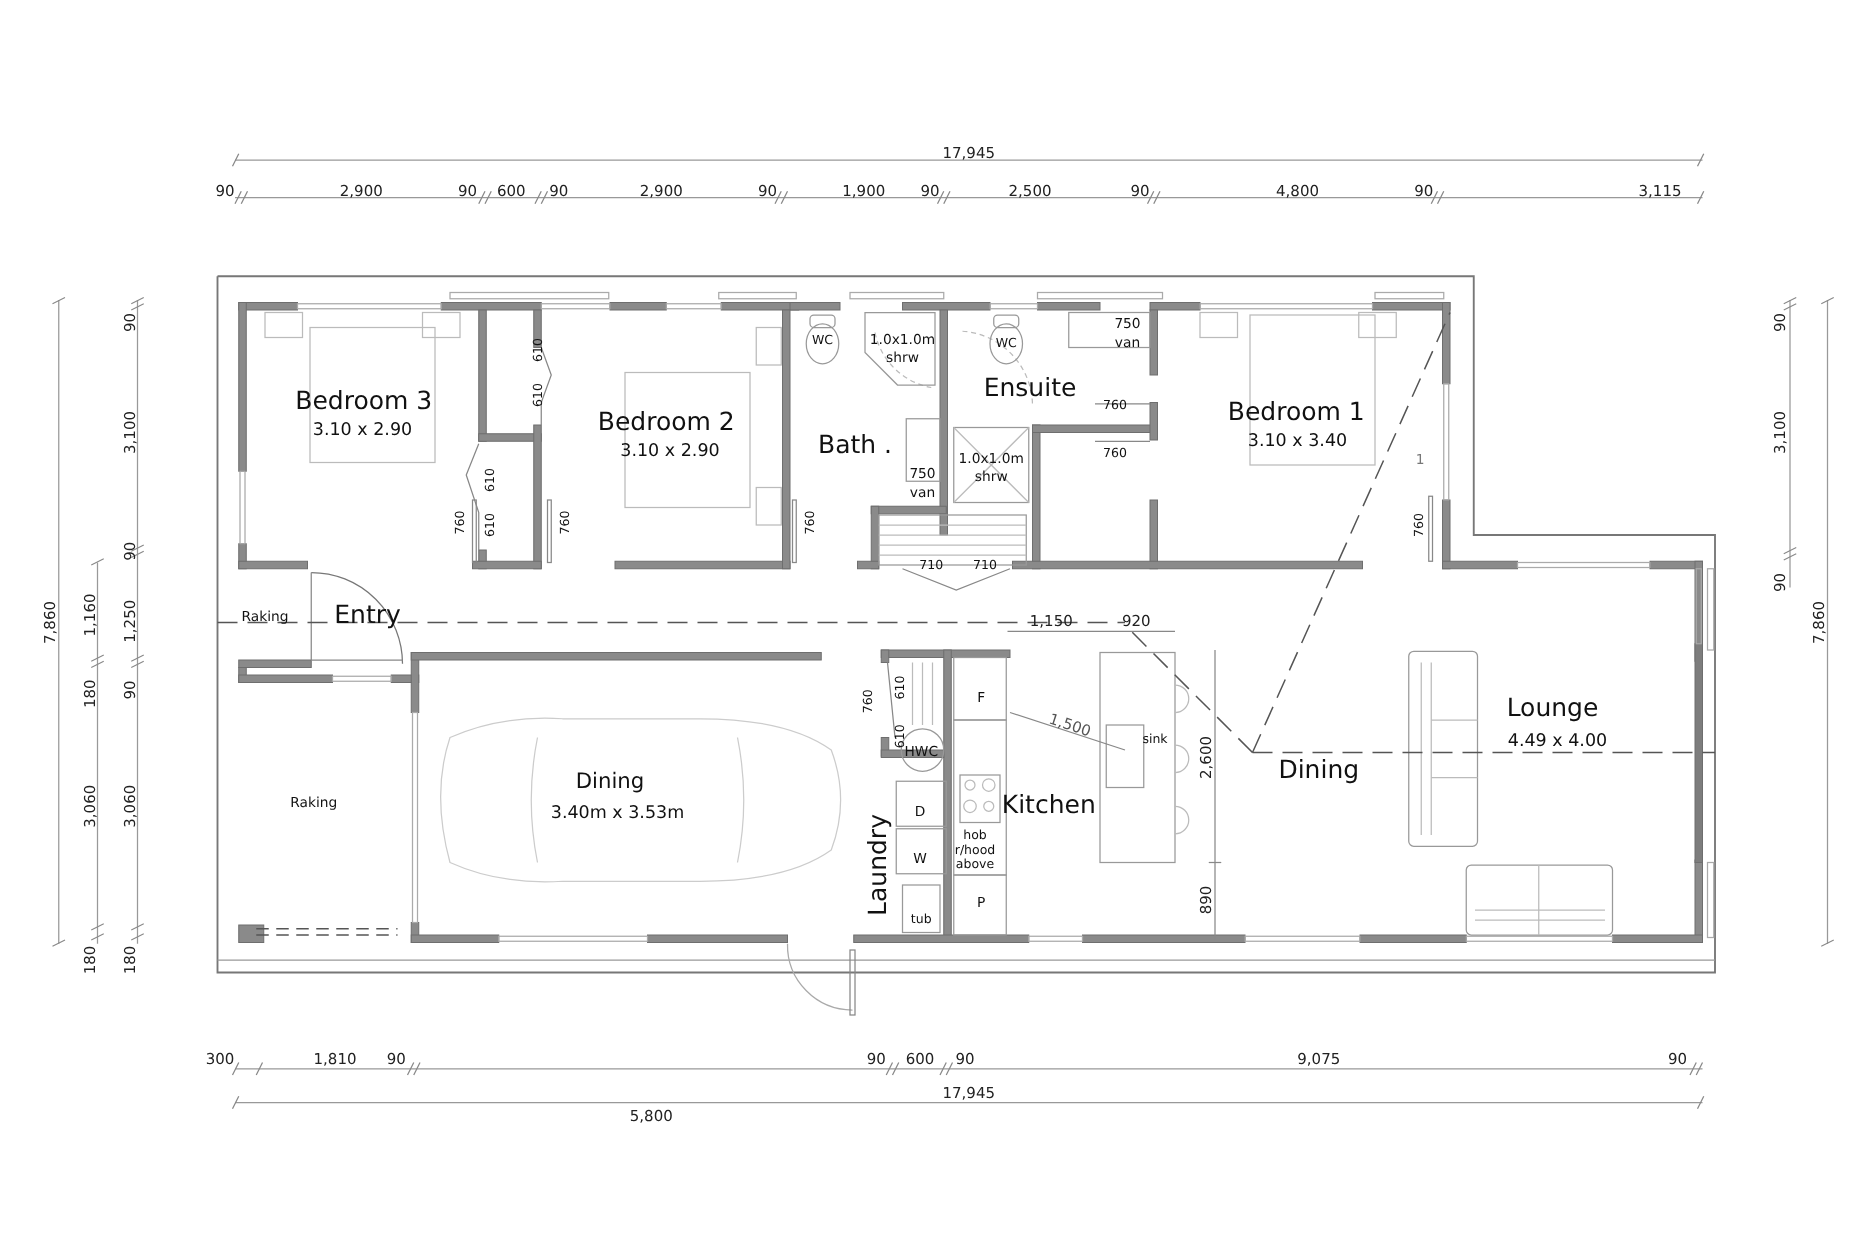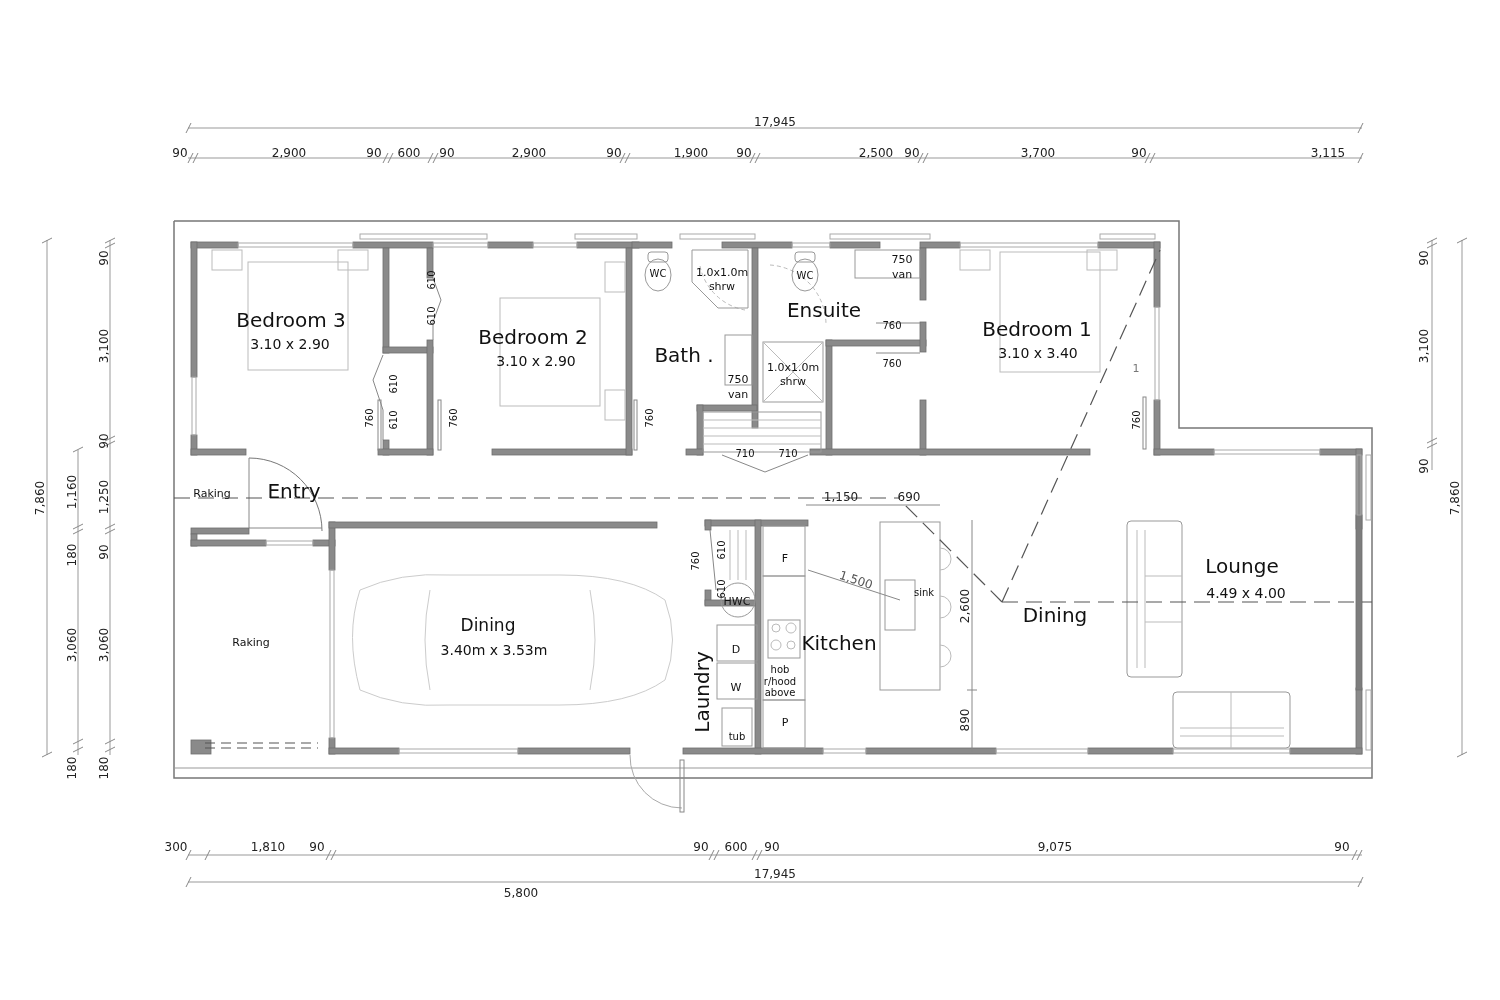--- a/index.html
+++ b/index.html
@@ -282,23 +282,23 @@
   <span class="lbl dim center" style="left:775px;top:122px">17,945</span>
   <span class="lbl dim center" style="left:180px;top:153px">90</span>
   <span class="lbl dim center" style="left:289px;top:153px">2,900</span>
   <span class="lbl dim center" style="left:374px;top:153px">90</span>
   <span class="lbl dim center" style="left:409px;top:153px">600</span>
   <span class="lbl dim center" style="left:447px;top:153px">90</span>
   <span class="lbl dim center" style="left:529px;top:153px">2,900</span>
   <span class="lbl dim center" style="left:614px;top:153px">90</span>
   <span class="lbl dim center" style="left:691px;top:153px">1,900</span>
   <span class="lbl dim center" style="left:744px;top:153px">90</span>
-  <span class="lbl dim center" style="left:876px;top:153px">2,500</span>
+  <span class="lbl dim center" style="left:824px;top:153px">2,500</span>
   <span class="lbl dim center" style="left:912px;top:153px">90</span>
-  <span class="lbl dim center" style="left:1038px;top:153px">3,700</span>
+  <span class="lbl dim center" style="left:1038px;top:153px">4,800</span>
   <span class="lbl dim center" style="left:1139px;top:153px">90</span>
   <span class="lbl dim center" style="left:1328px;top:153px">3,115</span>
 </div>
 
 <div>
   <span class="lbl dim center" style="left:176px;top:847px">300</span>
   <span class="lbl dim center" style="left:268px;top:847px">1,810</span>
   <span class="lbl dim center" style="left:317px;top:847px">90</span>
   <span class="lbl dim center" style="left:521px;top:893px">5,800</span>
   <span class="lbl dim center" style="left:701px;top:847px">90</span>
@@ -389,17 +389,17 @@
   <span class="lbl tiny center" style="left:892px;top:325px">760</span>
   <span class="lbl tiny center" style="left:892px;top:363px">760</span>
   <span class="lbl tiny vcenter" style="left:1136px;top:420px">760</span>
   <span class="lbl tiny vcenter" style="left:695px;top:561px">760</span>
   <span class="lbl tiny vcenter" style="left:721px;top:550px">610</span>
   <span class="lbl tiny vcenter" style="left:721px;top:589px">610</span>
 </div>
 
 <div>
   <span class="lbl dim center" style="left:841px;top:497px">1,150</span>
-  <span class="lbl dim center" style="left:909px;top:497px">690</span>
+  <span class="lbl dim center" style="left:909px;top:497px">920</span>
   <span class="lbl dim center" style="left:856px;top:580px;transform:translate(-50%,-50%) rotate(18deg);color:#555">1,500</span>
   <span class="lbl dim vcenter" style="left:965px;top:606px">2,600</span>
   <span class="lbl dim vcenter" style="left:965px;top:720px">890</span>
 </div>
 
 </body></html>

